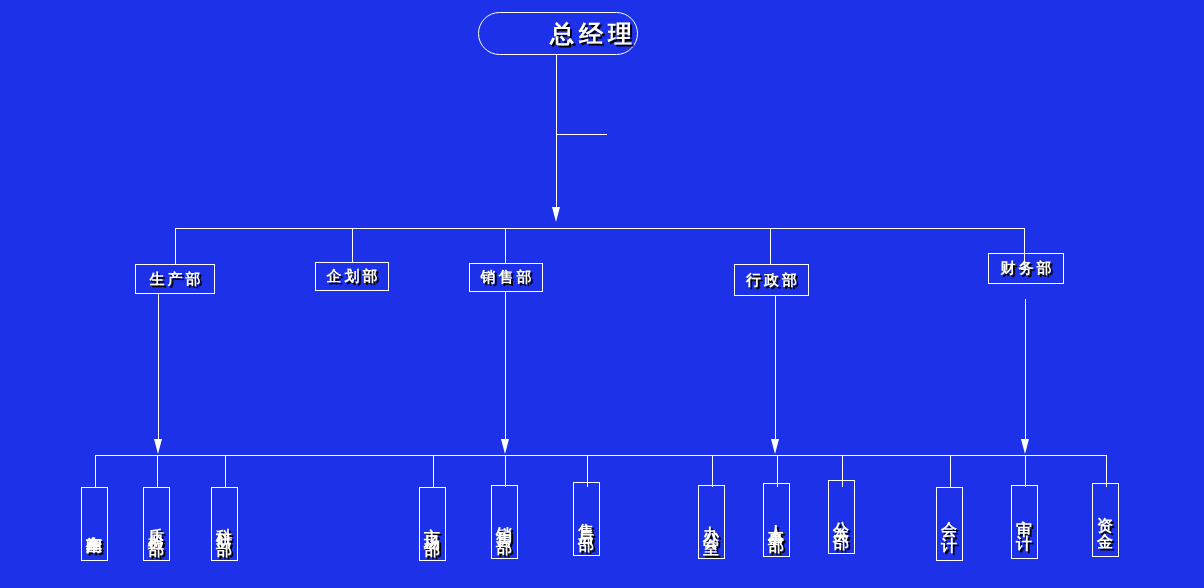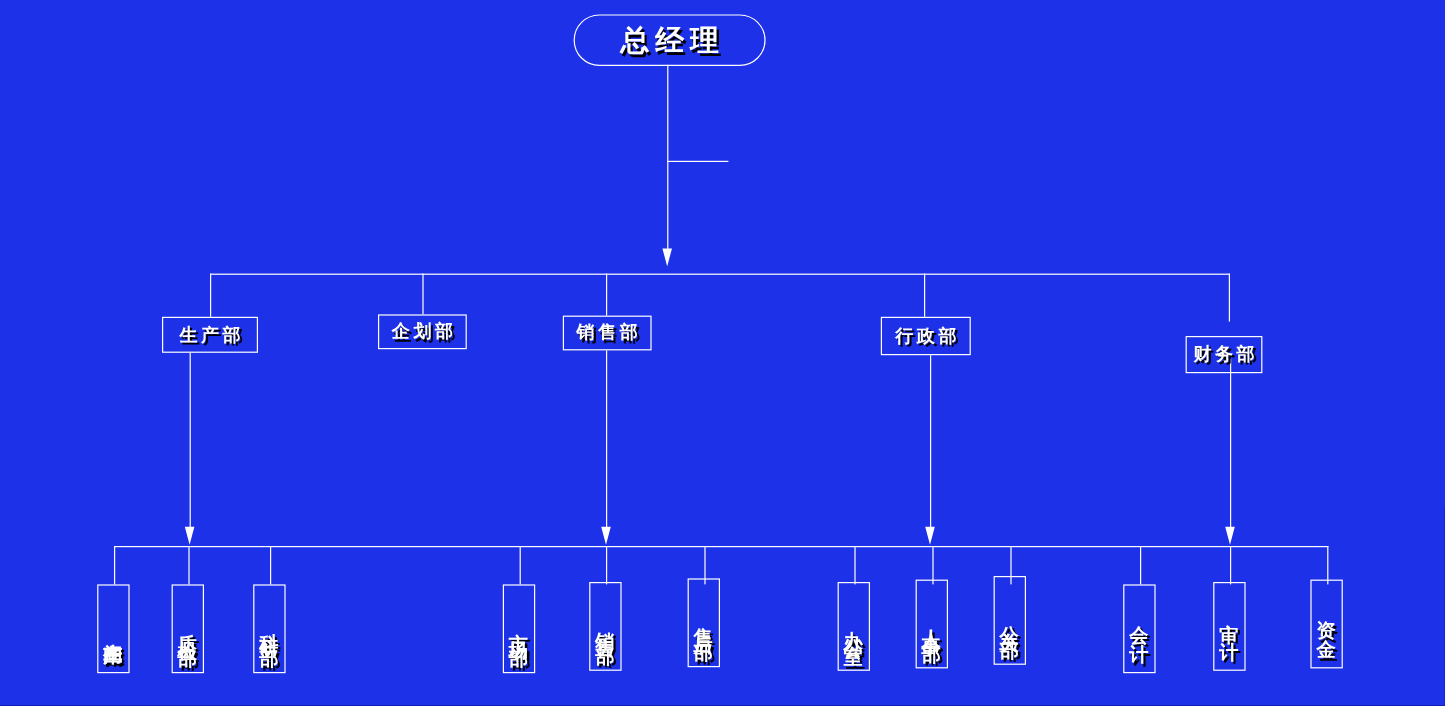--- a/index.html
+++ b/index.html
@@ -9,21 +9,21 @@
     font-family:"DejaVu Sans","Liberation Sans",sans-serif;
   }
   .line{position:absolute;background:#ffffff;}
   .node{
     position:absolute;border:1px solid #ffffff;color:#ffffff;
     display:flex;align-items:center;justify-content:center;
     font-weight:bold;text-shadow:2px 2px 0 #000000;box-sizing:border-box;
     background:transparent;
   }
   .stadium{border-radius:23px;}
-  .lvl1{font-size:24px;letter-spacing:5px;text-indent:5px;}
+  .lvl1{font-size:24px;letter-spacing:5px;text-indent:5px;justify-content:flex-end;}
   .lvl2{font-size:15px;letter-spacing:3px;text-indent:3px;white-space:nowrap;}
   .vnode{width:27px;height:74px;}
   .vnode span{
     writing-mode:vertical-rl;text-orientation:upright;
     font-size:16px;line-height:25px;
   }
   .ls4 span{letter-spacing:0px;}
   .ls3 span{letter-spacing:6px;}
   .ls2 span{letter-spacing:16px;}
   .arrow{
@@ -84,21 +84,21 @@
   </div>
   <div class="node lvl2" style="left:315px;top:262px;width:74px;height:29px;">
     <span>企划部</span>
   </div>
   <div class="node lvl2" style="left:469px;top:263px;width:74px;height:29px;">
     <span>销售部</span>
   </div>
   <div class="node lvl2" style="left:734px;top:264px;width:75px;height:32px;text-align:center;">
     <span>行政部</span>
   </div>
-  <div class="node lvl2" style="left:988px;top:280px;width:64px;height:31px;">
+  <div class="node lvl2" style="left:988px;top:253px;width:76px;height:31px;">
     <span>财务部</span>
   </div>
 
   <div class="node vnode ls4" style="left:81px;top:487px;">
     <span>生产车间</span>
   </div>
   <div class="node vnode ls3" style="left:143px;top:487px;">
     <span>质检部</span>
   </div>
   <div class="node vnode ls3" style="left:211px;top:487px;">

